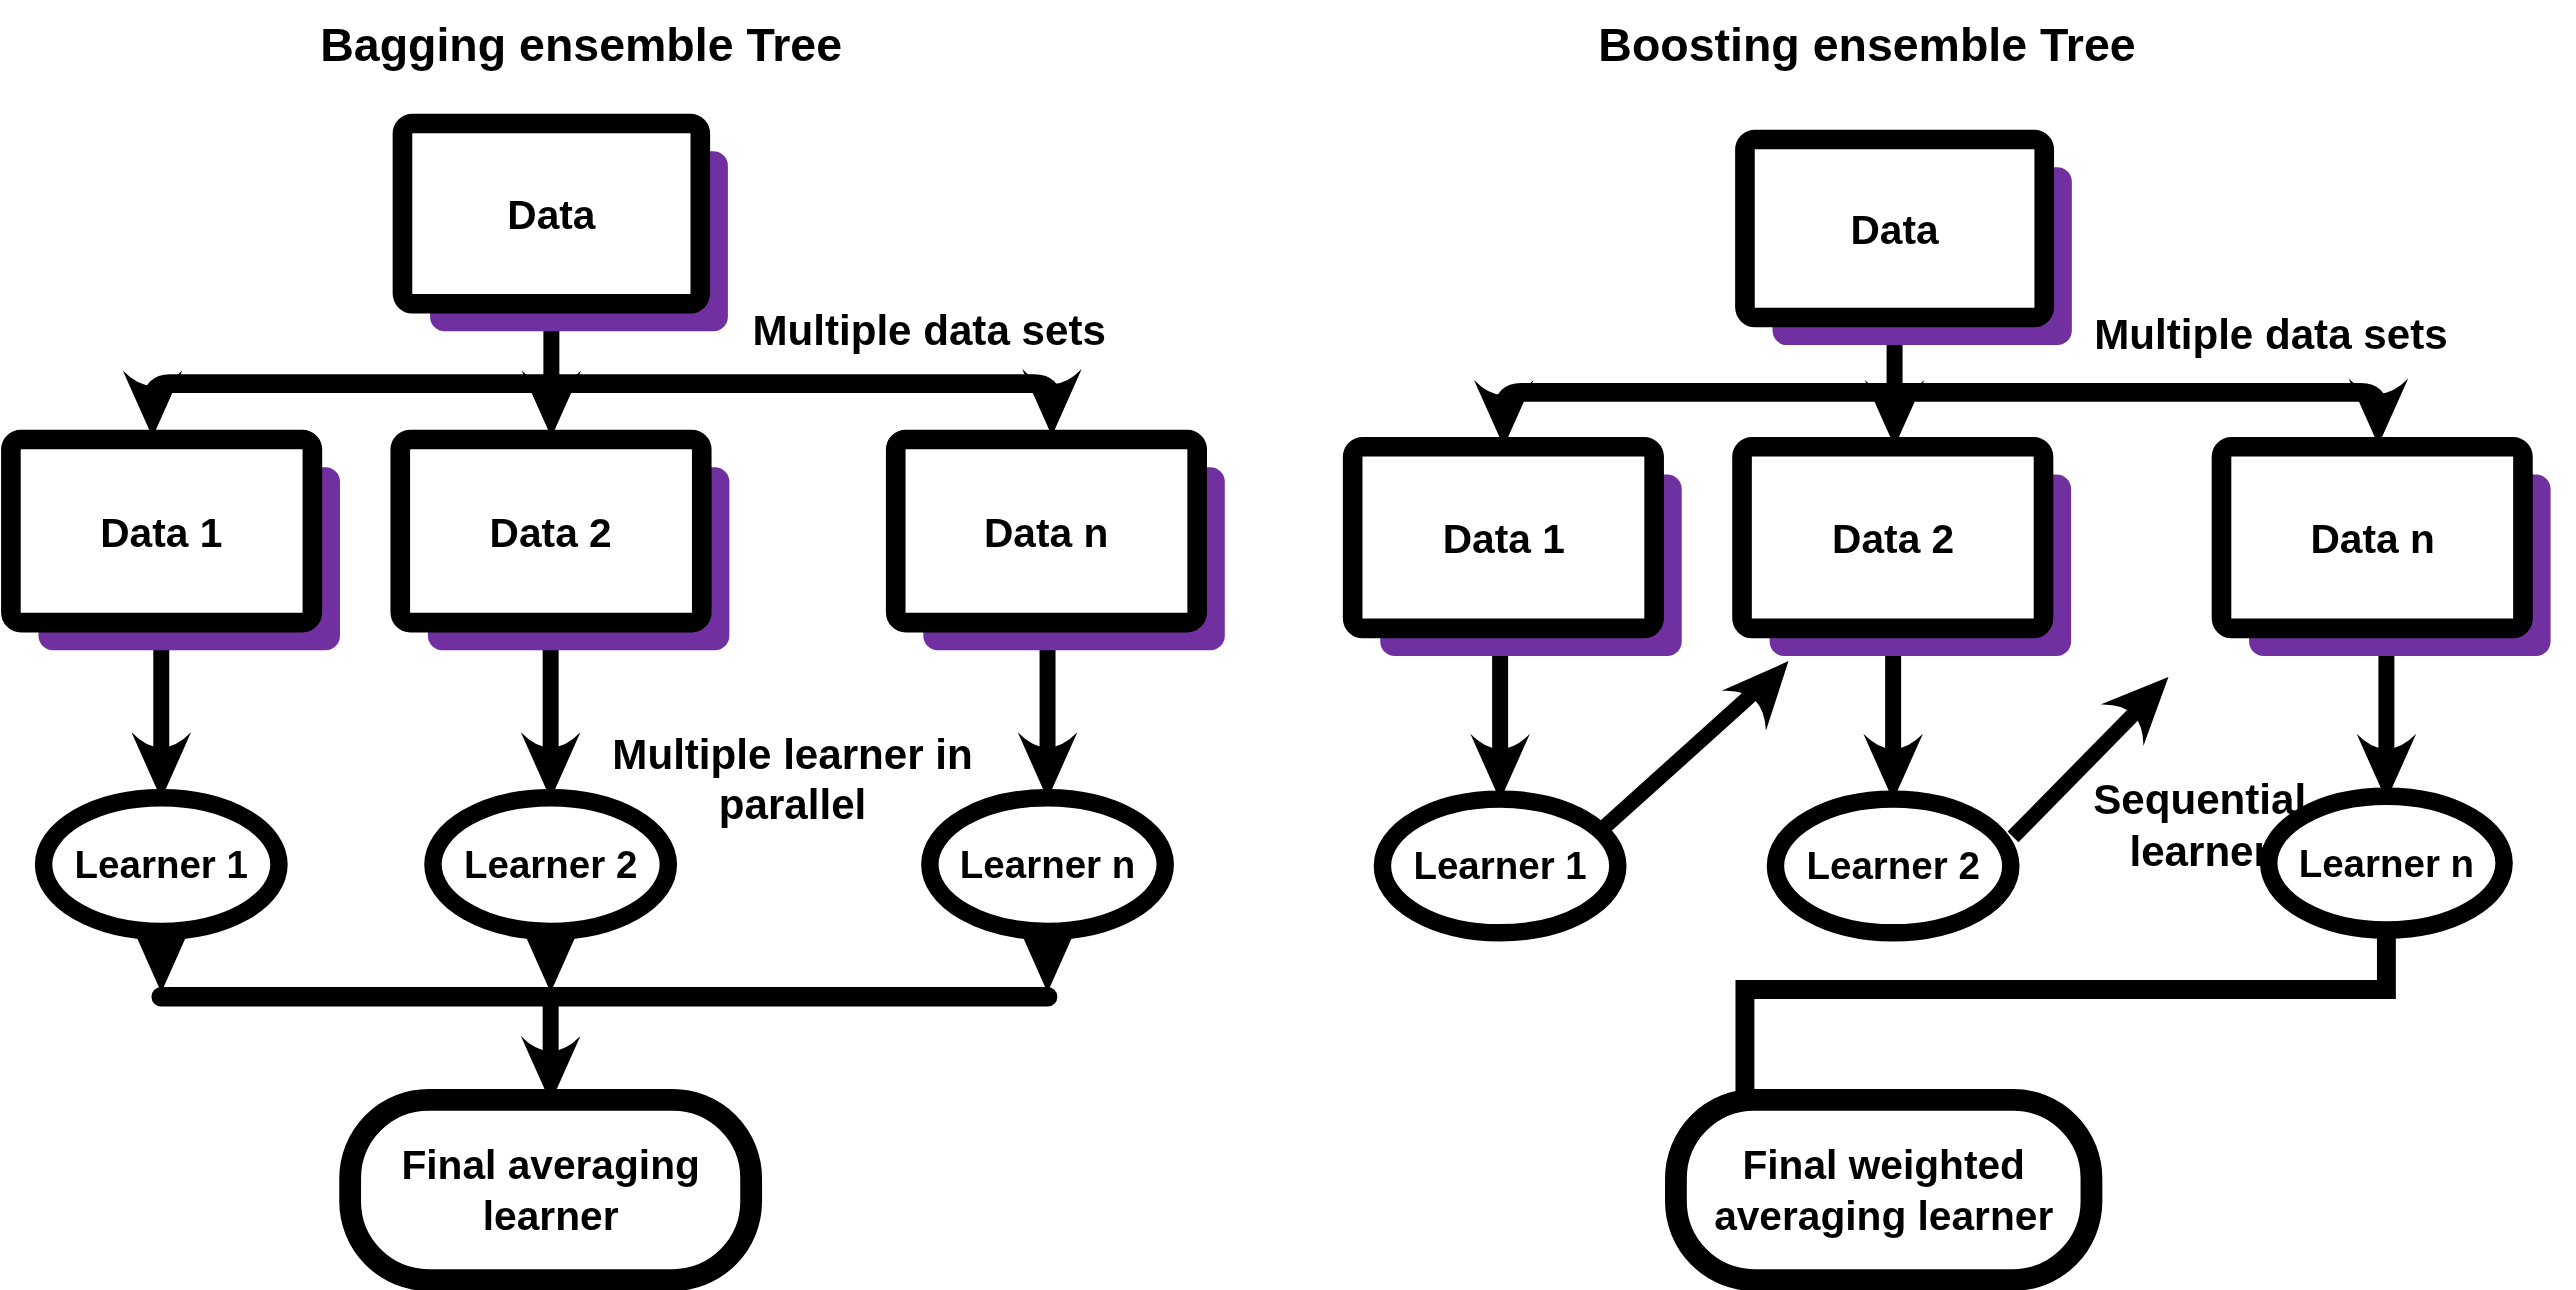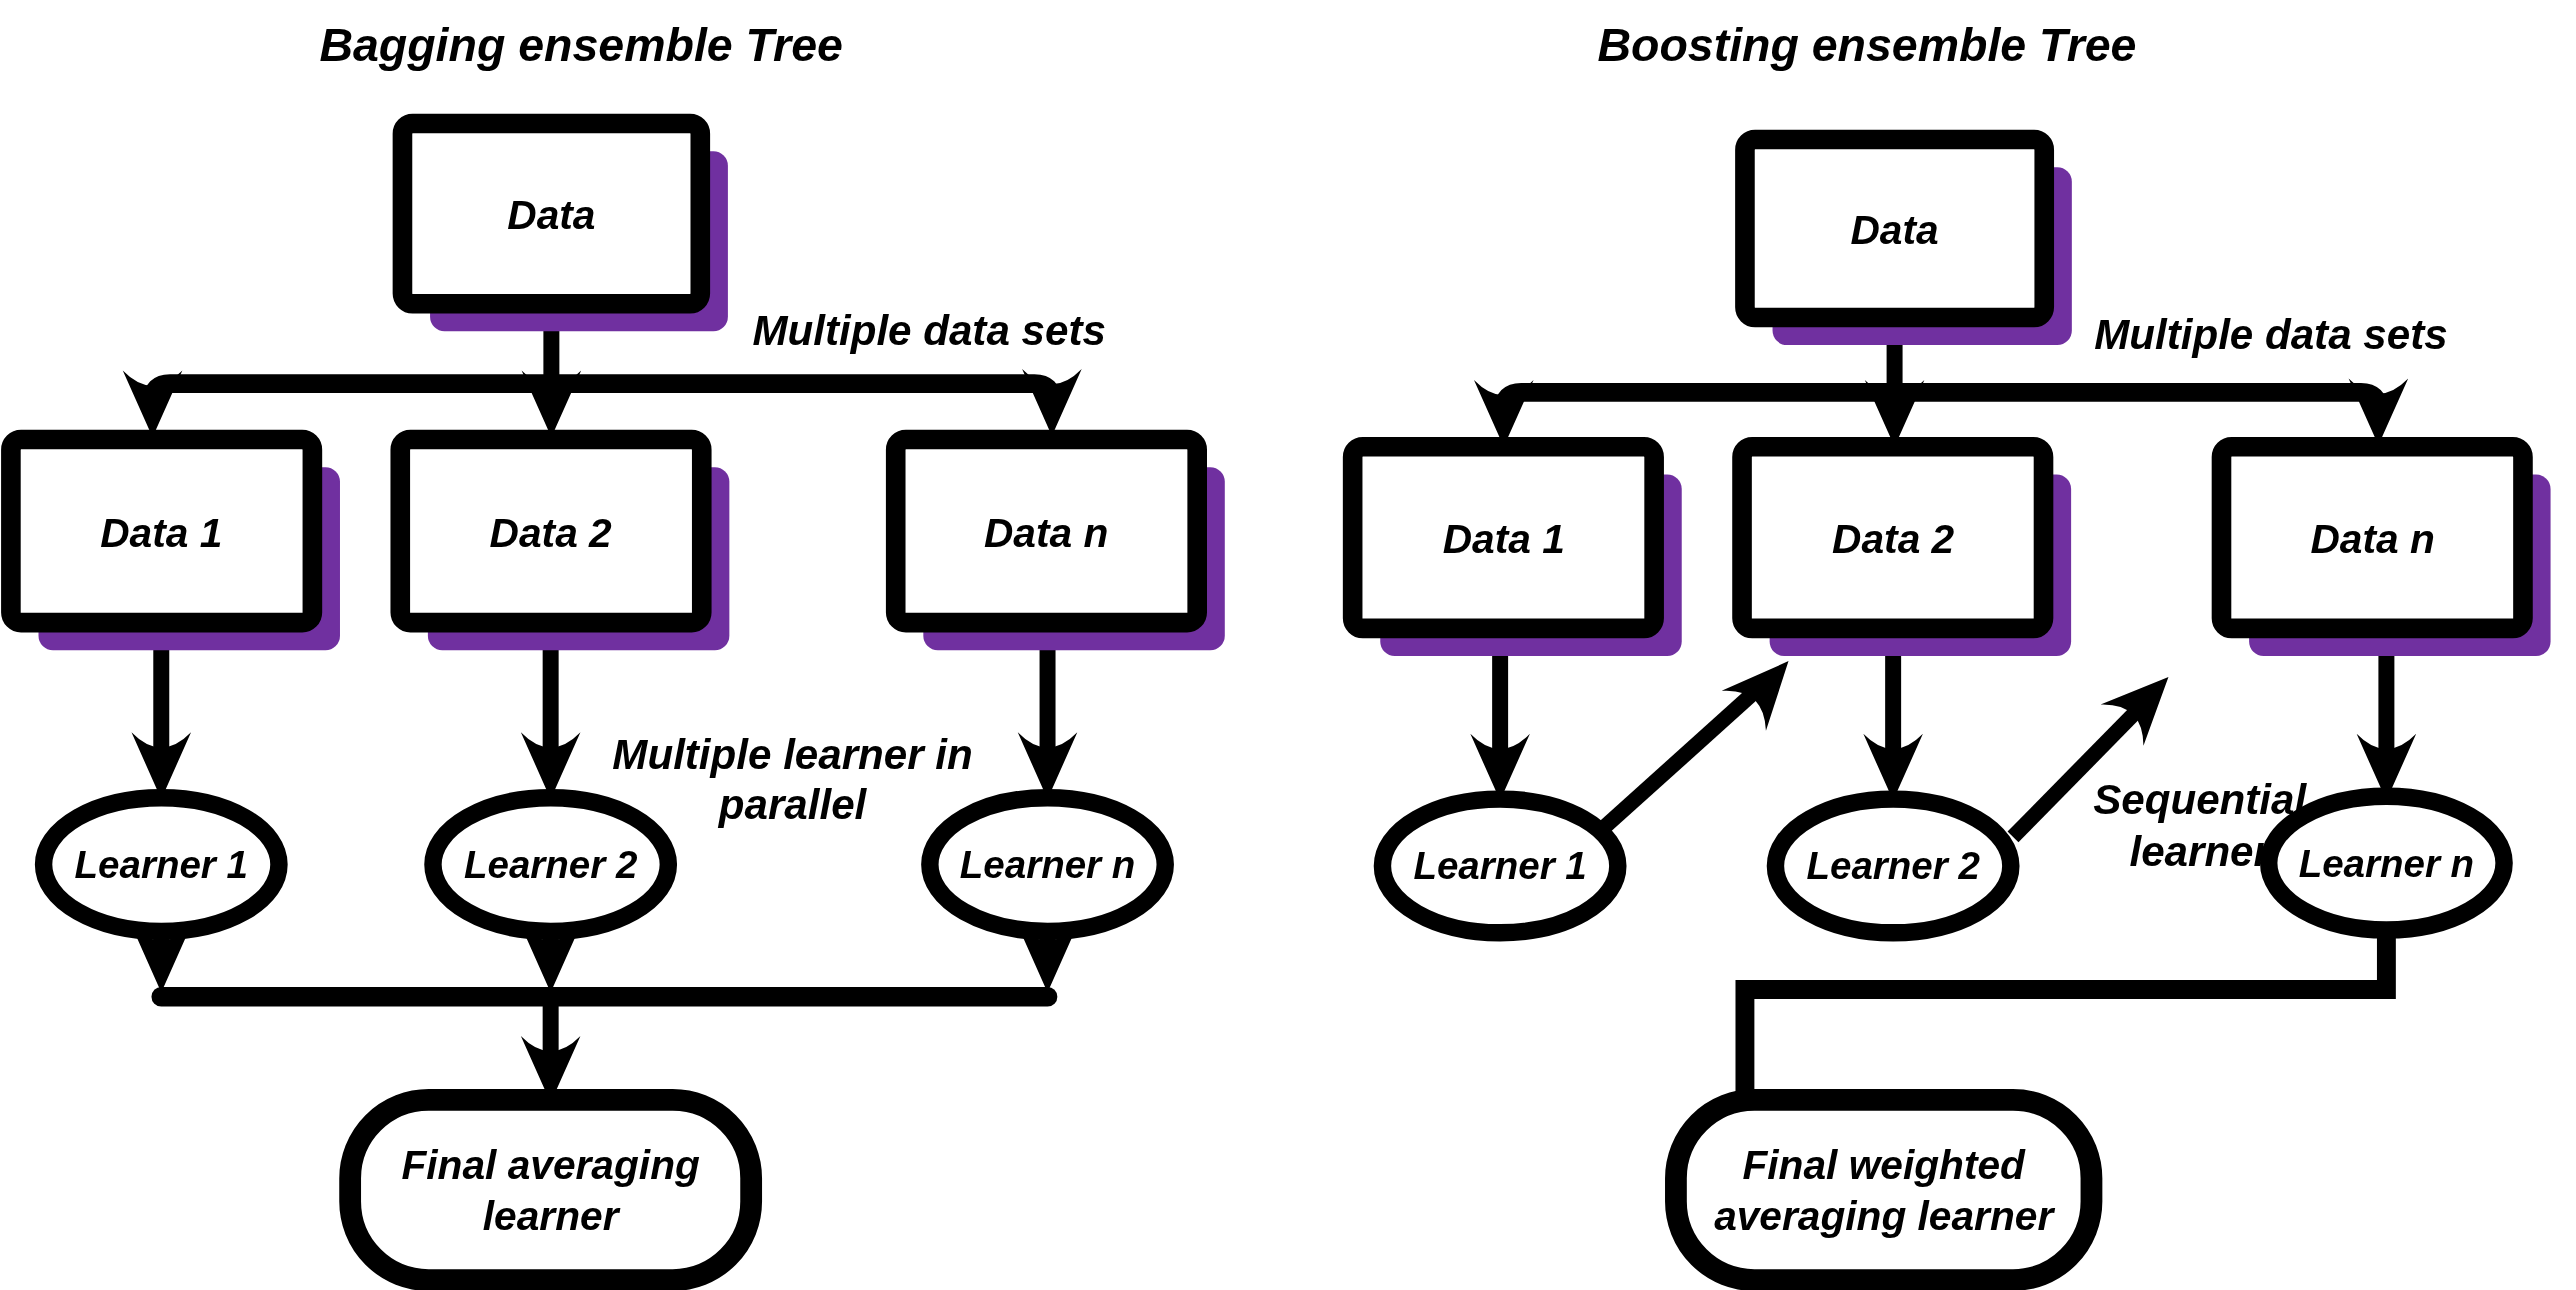--- a/index.html
+++ b/index.html
@@ -1,16 +1,16 @@
 <!DOCTYPE html>
 <html style="font-size:11.6px"><head>
 <meta charset="utf-8">
 <style>
   html,body{margin:0;padding:0;background:#ffffff;}
-  .stage{position:relative;width:2576px;height:1291px;background:#ffffff;overflow:hidden;font-style:italic;}
+  .stage{position:relative;width:2576px;height:1291px;background:#ffffff;overflow:hidden;}
   svg{display:block;}
   text{font-family:"Liberation Sans","DejaVu Sans",sans-serif;font-weight:bold;fill:#000;}
   .title-text{font-size:64px;text-anchor:middle;}
   .annot-text{font-size:58px;text-anchor:middle;}
   .box-label{font-size:56px;text-anchor:middle;}
   .learner-label{font-size:53px;text-anchor:middle;}
   .final-label{font-size:56px;text-anchor:middle;}
   .node-box{fill:#ffffff;stroke:#000000;stroke-width:27;}
   .final-box{fill:#ffffff;stroke:#000000;stroke-width:30;}
   .learner-ellipse{fill:#ffffff;stroke:#000000;stroke-width:24;}

